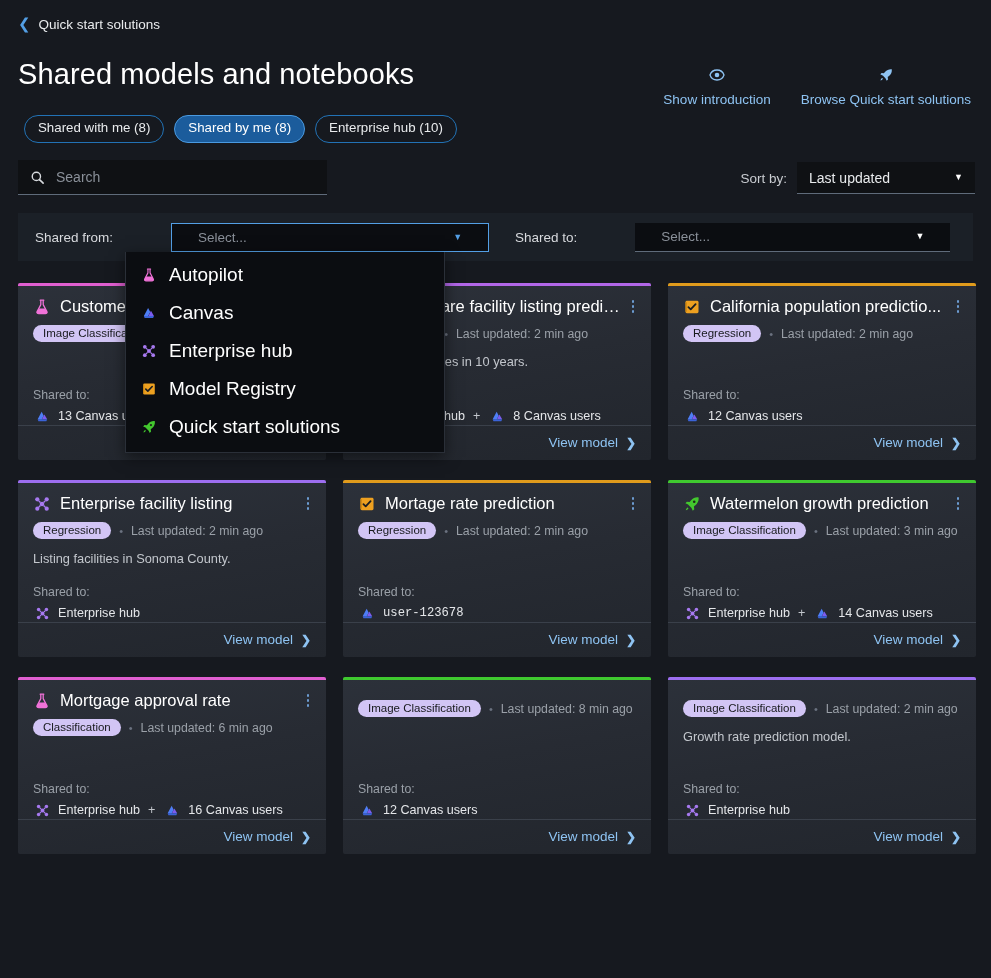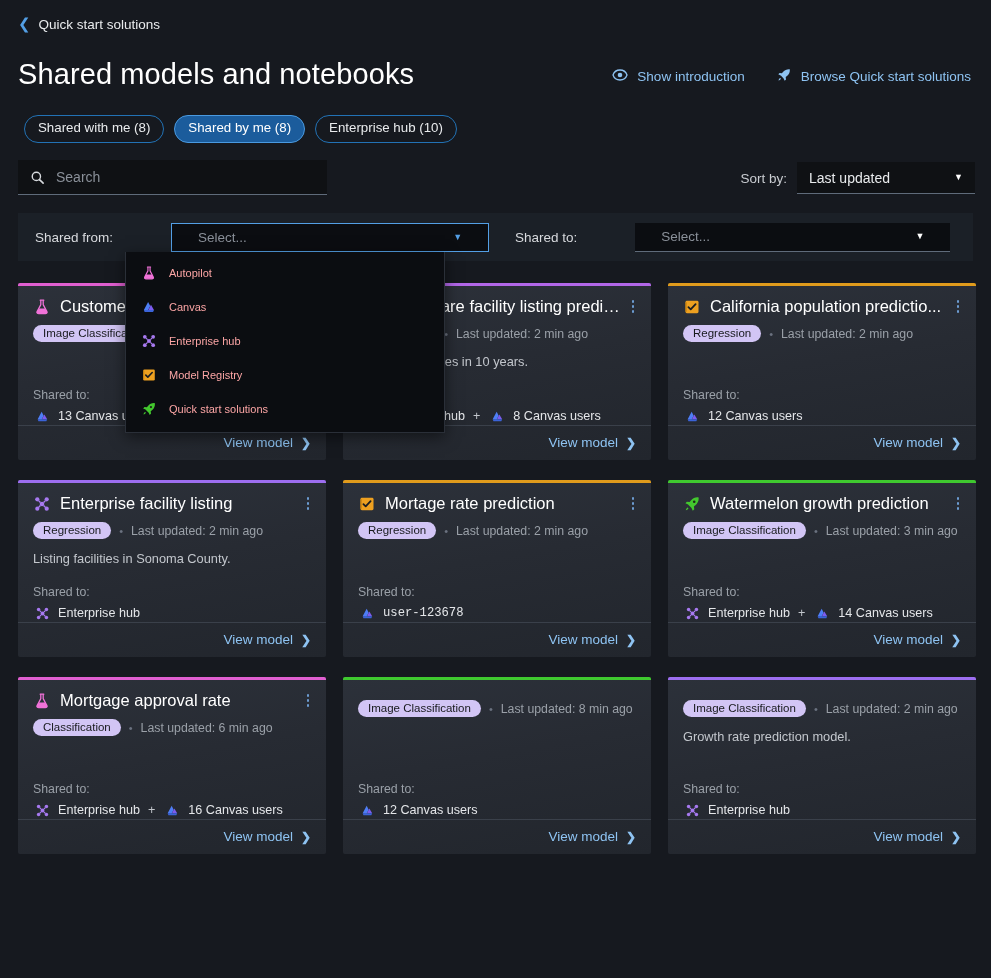--- a/index.html
+++ b/index.html
@@ -30,23 +30,24 @@
     font-size: 29px; font-weight: 400; color: #ffffff;
     letter-spacing: .1px;
   }
 
   
   .header-links {
     position: absolute; right: 20px; top: 66px;
     display: flex; align-items: center; gap: 30px;
   }
   .hlink {
-    display: flex; align-items: flex-end; gap: 8px;
+    display: flex; align-items: center; gap: 8px;
     font-size: 13.5px; color: #8ec3f2; cursor: pointer;
     white-space: nowrap;
+    flex-direction: column;
   }
   .hlink svg { display: block; }
 
   
   .chips {
     position: absolute; left: 24px; top: 115px;
     display: flex; gap: 10px;
   }
   .chip {
     border: 1px solid #2272b5;
@@ -134,21 +135,21 @@
     background: #0b0d11;
     border: 1px solid #2a2f38;
     border-top: none;
     z-index: 40;
     padding: 4px 0 6px;
     box-shadow: 0 4px 14px rgba(0,0,0,.5);
   }
   .dd-item {
     display: flex; align-items: center; gap: 11px;
     padding: 8px 14px;
-    font-size: 11px; color: #fca5a5;
+    font-size: 19px; color: #ffffff;
     cursor: pointer;
   }
 
   
   .icn { display: inline-flex; width: 18px; height: 18px; align-items: center; justify-content: center; flex: 0 0 18px;}
   .icn svg { display: block; }
 
   
   .grid {
     position: absolute; left: 18px; top: 283px;

